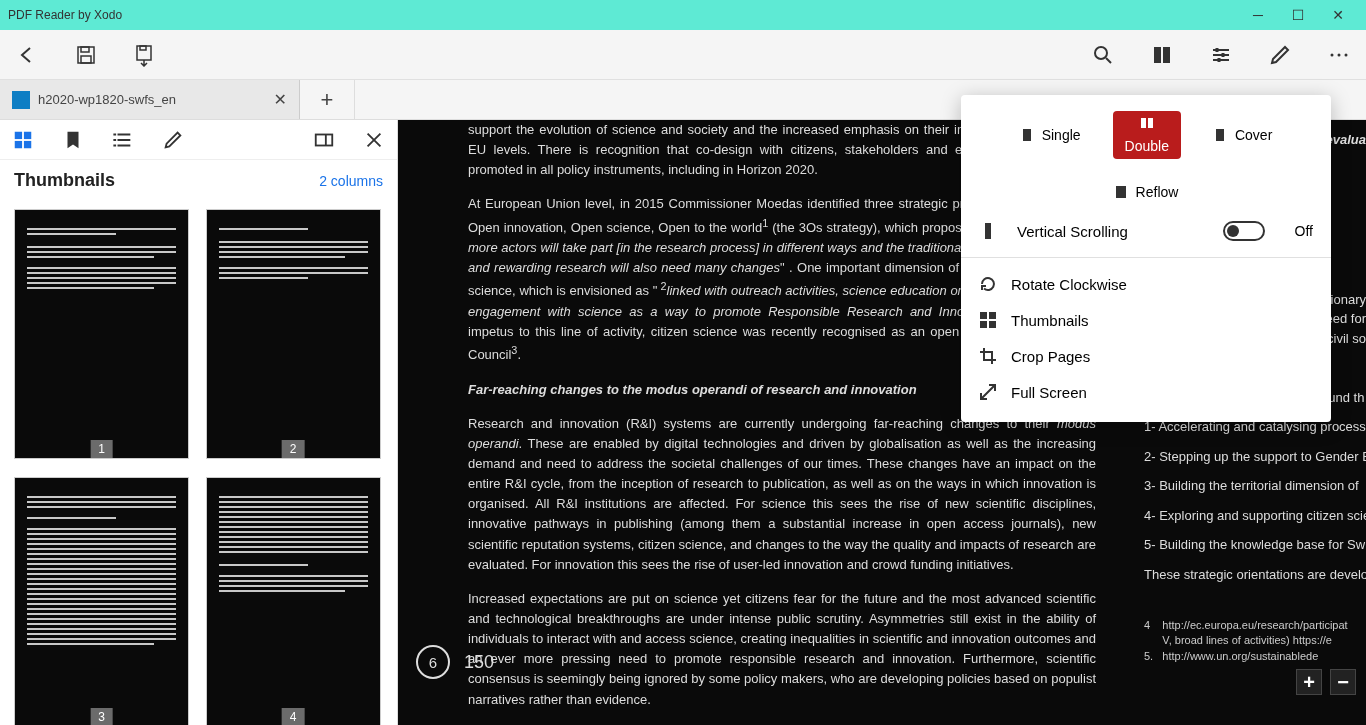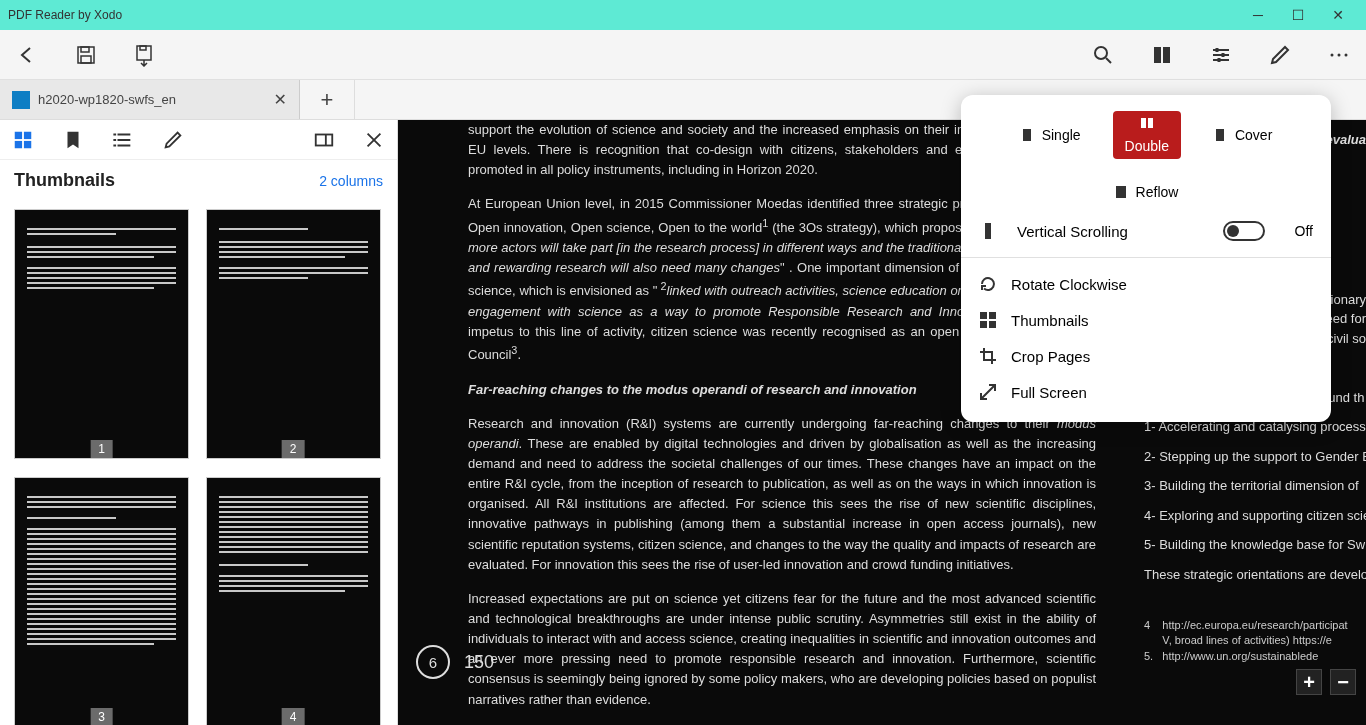--- a/index.html
+++ b/index.html
@@ -36,21 +36,21 @@
 .page p { text-align: justify; margin-bottom: 14px; line-height: 1.55; }
 .page .italic { font-style: italic; }
 .page .sub-heading { font-weight: 700; font-style: italic; margin: 8px 0 14px; }
 .page2 { width: 230px; padding: 10px 0 0 8px; color: #ddd; font-size: 13px; border-left: none; }
 .page2 p { margin-bottom: 10px; line-height: 1.5; white-space: nowrap; overflow: hidden; }
 .page2 .footnote { font-size:11px; color:#ccc; margin-top:34px; line-height:1.4;}
 .page-indicator { position: absolute; bottom: 46px; left: 18px; display: flex; align-items: center; gap: 14px; color: #ddd; font-size: 18px; }
 .page-circle { width: 34px; height: 34px; border: 2px solid #ddd; border-radius: 50%; display: flex; align-items: center; justify-content: center; font-size: 15px; cursor: pointer; }
 .zoom { position: absolute; bottom: 30px; right: 10px; display: flex; gap: 8px; }
 .zoom-btn { width: 26px; height: 26px; background: #222; color: #fff; display: flex; align-items: center; justify-content: center; font-size: 20px; font-weight: bold; cursor: pointer; border: 1px solid #444; }
-.popup { position: absolute; top: 95px; right: 35px; width: 370px; background: #fff; box-shadow: 0 4px 20px rgba(0,0,0,0.25); border-radius: 12px; z-index: 100; padding: 12px 0; }
+.popup { position: absolute; top: 95px; right: 35px; width: 370px; background: #fff; box-shadow: 0 4px 20px rgba(0,0,0,0.25); border-radius: 4px; z-index: 100; padding: 12px 0; }
 .popup-row { display: flex; align-items: center; padding: 8px 18px; gap: 20px; }
 .popup-modes { display: flex; justify-content: center; gap: 20px; padding: 4px 18px 8px; flex-wrap: wrap; }
 .mode-btn { display: flex; align-items: center; gap: 8px; padding: 5px 12px; border-radius: 4px; cursor: pointer; font-size: 14px; }
 .mode-btn.active { background: #b91c1c; color: #fff; flex-direction: column; }
 .mode-icon { width: 14px; height: 14px; display: inline-block; }
 .popup-sep { border-top: 1px solid #e0e0e0; margin: 8px 0; }
 .popup-label { font-size: 15px; }
 .popup-row-icon { width: 18px; display: flex; justify-content: center; color: #333; }
 .toggle { margin-left: auto; width: 42px; height: 20px; border: 2px solid #333; border-radius: 12px; position: relative; cursor: pointer; }
 .toggle::after { content: ""; position: absolute; left: 2px; top: 2px; width: 12px; height: 12px; background: #333; border-radius: 50%; }

